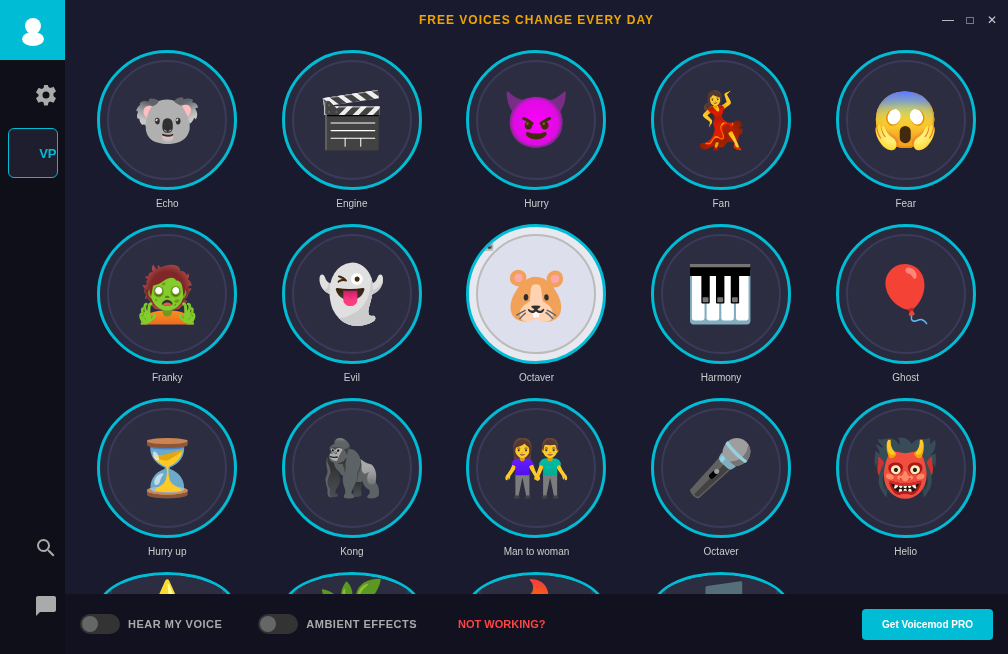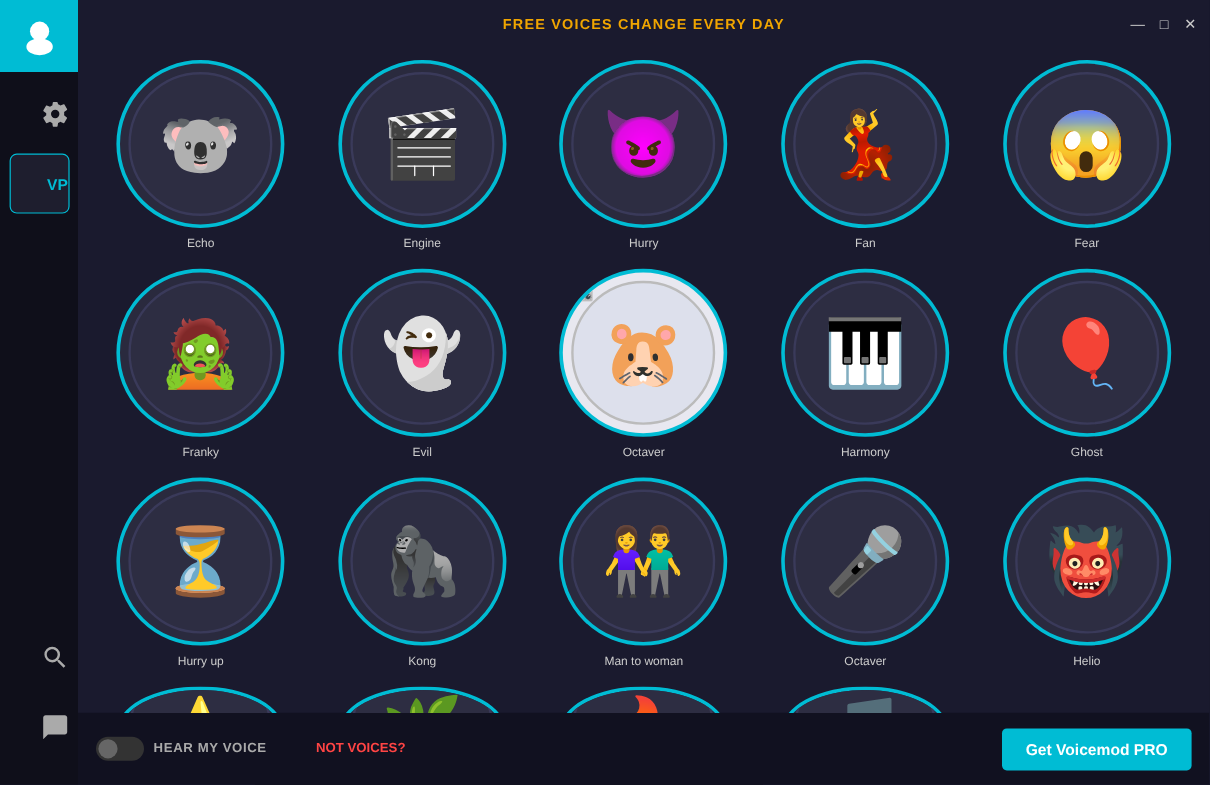--- a/index.html
+++ b/index.html
@@ -225,21 +225,21 @@
       cursor: pointer;
       margin-left: 5px;
     }
     .pro-btn {
       margin-left: auto;
       background: #00bcd4;
       color: #fff;
       border: none;
       padding: 10px 20px;
       border-radius: 4px;
-      font-size: 13px;
+      font-size: 10px;
       font-weight: bold;
       cursor: pointer;
       white-space: nowrap;
     }
 
     
     .voice-circle-inner {
       width: 120px;
       height: 120px;
       border-radius: 50%;
@@ -473,18 +473,22 @@
     </div>
   </div>
 
   <div class="bottom-bar">
     <div class="toggle-group">
       <div class="toggle-switch"></div>
       <span class="toggle-label">HEAR MY VOICE</span>
     </div>
 
 
-
-    <span class="not-working">NOT VOICES?</span>
+    <div class="toggle-group">
+      <div class="toggle-switch"></div>
+      <span class="toggle-label">AMBIENT EFFECTS</span>
+    </div>
+
+    <span class="not-working">NOT WORKING?</span>
 
     <button class="pro-btn">Get Voicemod PRO</button>
   </div>
 </div>
 
 </body></html>

